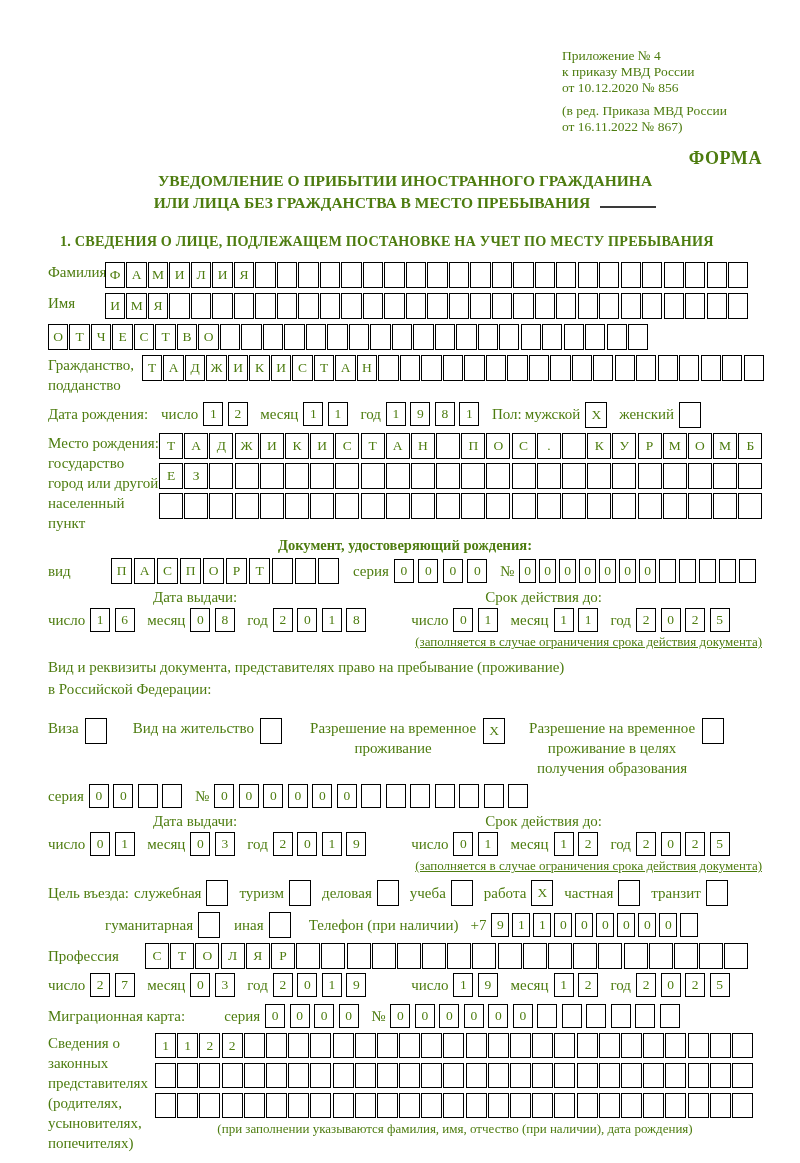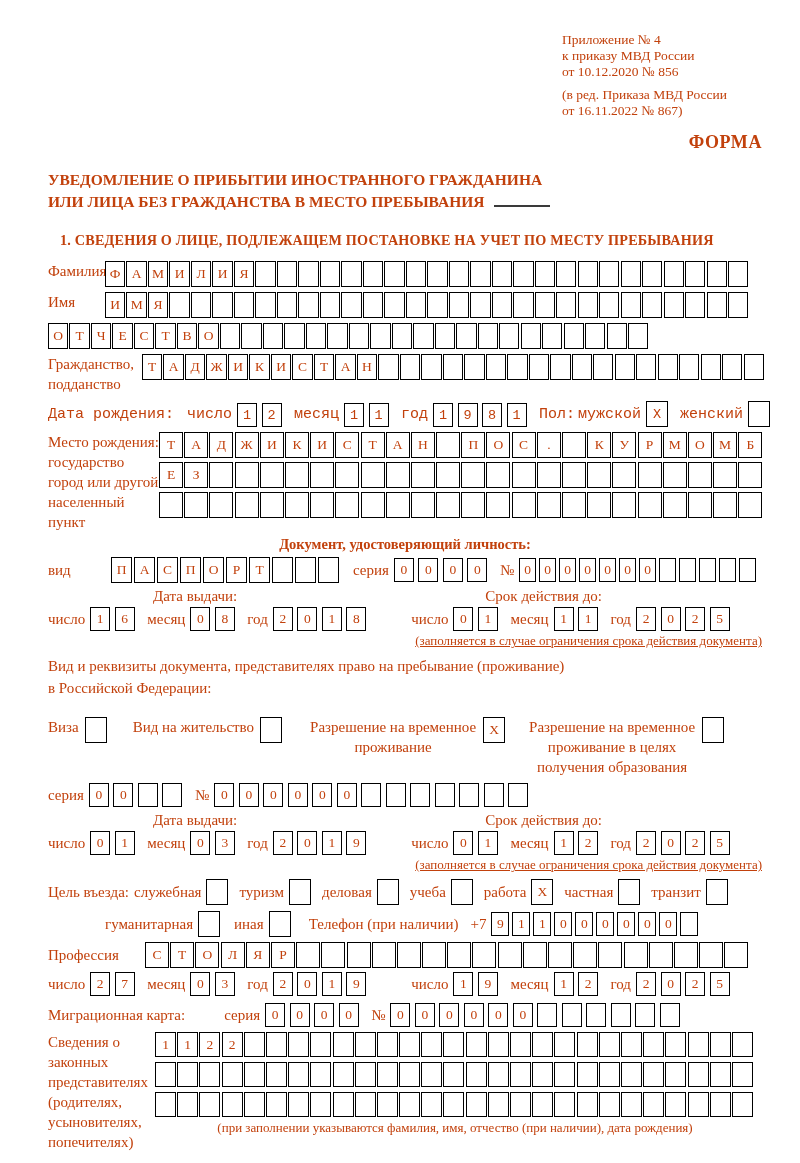--- a/index.html
+++ b/index.html
@@ -1,25 +1,25 @@
 <!DOCTYPE html>
 <html><head>
 <meta charset="utf-8">
 <style>
   html,body{margin:0;padding:0;background:#fff;}
   .page{
     width:800px;height:1163px;box-sizing:border-box;
-    padding:32px 38px 0 48px;background:#fff;color:#c2410c;
+    padding:48px 38px 0 48px;background:#fff;color:#4d7c0f;
     font-family:"Liberation Serif","DejaVu Serif",serif;
     overflow:hidden;position:relative;
   }
   .appendix{width:200px;margin-left:auto;font-size:13.5px;line-height:16px;}
   .appendix .rev{margin-top:7px;}
   .forma{text-align:right;font-weight:bold;font-size:18px;margin-top:13px;letter-spacing:.6px;}
-  .title{font-weight:bold;font-size:15.5px;line-height:22px;margin-top:16px;}
+  .title{text-align:center;font-weight:bold;font-size:15.5px;line-height:22px;margin-top:1px;}
   .uline{display:inline-block;width:56px;border-bottom:2px solid #3a3a3a;margin-left:10px;}
   .sect{font-weight:bold;font-size:14.2px;margin-top:19px;padding-left:12px;letter-spacing:.2px;}
 
   .frow{display:flex;align-items:flex-start;margin-top:5px;}
   .lbl{font-size:15px;line-height:20px;flex-shrink:0;}
   .lbl2 div{font-size:15px;line-height:20px;}
   .cells{display:flex;flex-shrink:0;}
   .cell{
     box-sizing:border-box;flex-shrink:0;border:1.8px solid #000;height:26px;
     display:flex;align-items:center;justify-content:center;font-size:13.5px;background:#fff;
@@ -215,21 +215,21 @@
         <span class="cell"></span>
         <span class="cell"></span>
         <span class="cell"></span>
         <span class="cell"></span>
         <span class="cell"></span>
         <span class="cell"></span>
         <span class="cell"></span>
       </span>
   </div>
 
-  <div class="frow" style="align-items:flex-end;margin-top:7px;font-family:Liberation Mono, monospace;">
+  <div class="frow" style="align-items:flex-start;margin-top:7px;">
     <span class="dl">Дата рождения:</span>
     <span class="dl ml8">число</span>
     <span class="cells cg-s">
         <span class="cell">1</span>
         <span class="cell">2</span>
       </span>
     <span class="dl ml8">месяц</span>
     <span class="cells cg-s">
         <span class="cell">1</span>
         <span class="cell">1</span>
@@ -334,21 +334,21 @@
           <span class="cell"></span>
           <span class="cell"></span>
           <span class="cell"></span>
           <span class="cell"></span>
           <span class="cell"></span>
           <span class="cell"></span>
         </span>
     </div>
   </div>
 
-  <div class="doc-head">Документ, удостоверяющий личность:</div>
+  <div class="doc-head">Документ, удостоверяющий рождения:</div>
 
   <div class="frow" style="align-items:center;margin-top:4px;">
     <span class="dl" style="width:58px;">вид</span>
     <span class="cells cg-k">
         <span class="cell">П</span>
         <span class="cell">А</span>
         <span class="cell">С</span>
         <span class="cell">П</span>
         <span class="cell">О</span>
         <span class="cell">Р</span>

